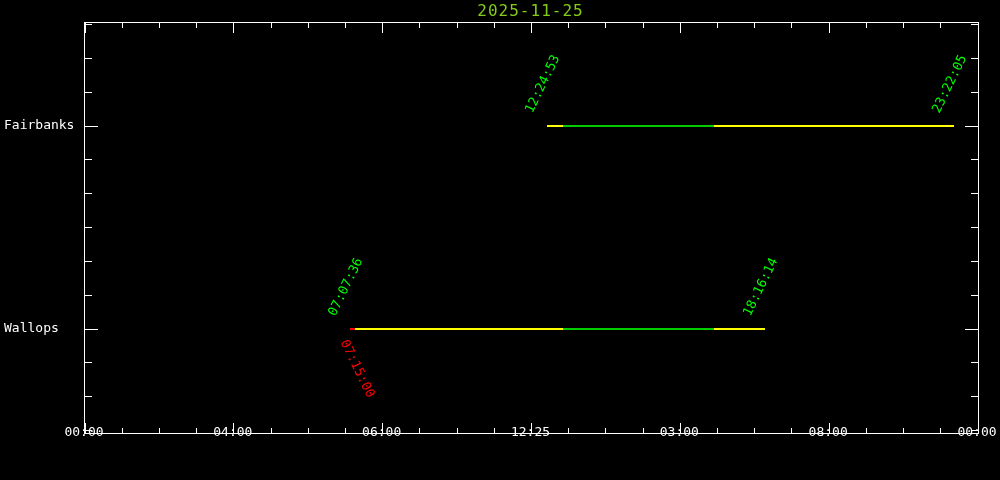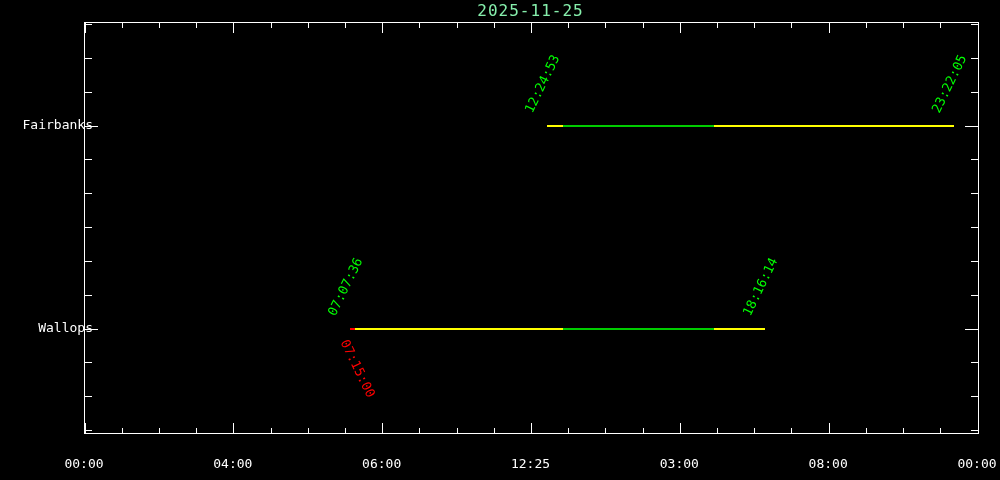--- a/index.html
+++ b/index.html
@@ -1,26 +1,26 @@
 <!DOCTYPE html>
 <html><head>
 <meta charset="utf-8">
 <style>
   html,body{margin:0;padding:0;background:#000;}
   .figure{position:relative;width:1000px;height:480px;background:#000;overflow:hidden;
           font-family:"DejaVu Sans Mono", monospace;}
   .chart-title{position:absolute;top:1px;left:84px;width:893px;text-align:center;
-               color:#86efac;font-size:16px;letter-spacing:1px;}
+               color:#84cc16;font-size:16px;letter-spacing:1px;}
   .plot{position:absolute;left:84px;top:22px;width:893px;height:410px;
         border:1px solid #fff;box-sizing:content-box;}
   .x-axis-title{position:absolute;top:456px;left:84px;width:893px;text-align:center;
                 color:#fff;font-size:13px;}
   .tick{position:absolute;background:#fff;}
-  .x-tick-label{position:absolute;top:456px;width:70px;text-align:center;color:#fff;font-size:13px;}
-  .station-label{position:absolute;left:16px;width:77px;text-align:right;color:#fff;font-size:13px;}
+  .x-tick-label{position:absolute;top:424px;width:70px;text-align:center;color:#fff;font-size:13px;}
+  .station-label{position:absolute;left:4px;width:77px;text-align:left;color:#fff;font-size:13px;}
   .seg{position:absolute;height:2px;}
   .evt-anchor{position:absolute;width:0;height:0;}
   .evt-label{position:absolute;white-space:nowrap;font-size:13px;}
   .evt-above{left:0;bottom:0;transform-origin:left bottom;transform:rotate(-64deg);}
   .evt-below{left:0;top:0;transform-origin:left top;transform:rotate(64deg);}
 </style>
 </head>
 <body>
 
 <div class="figure">

